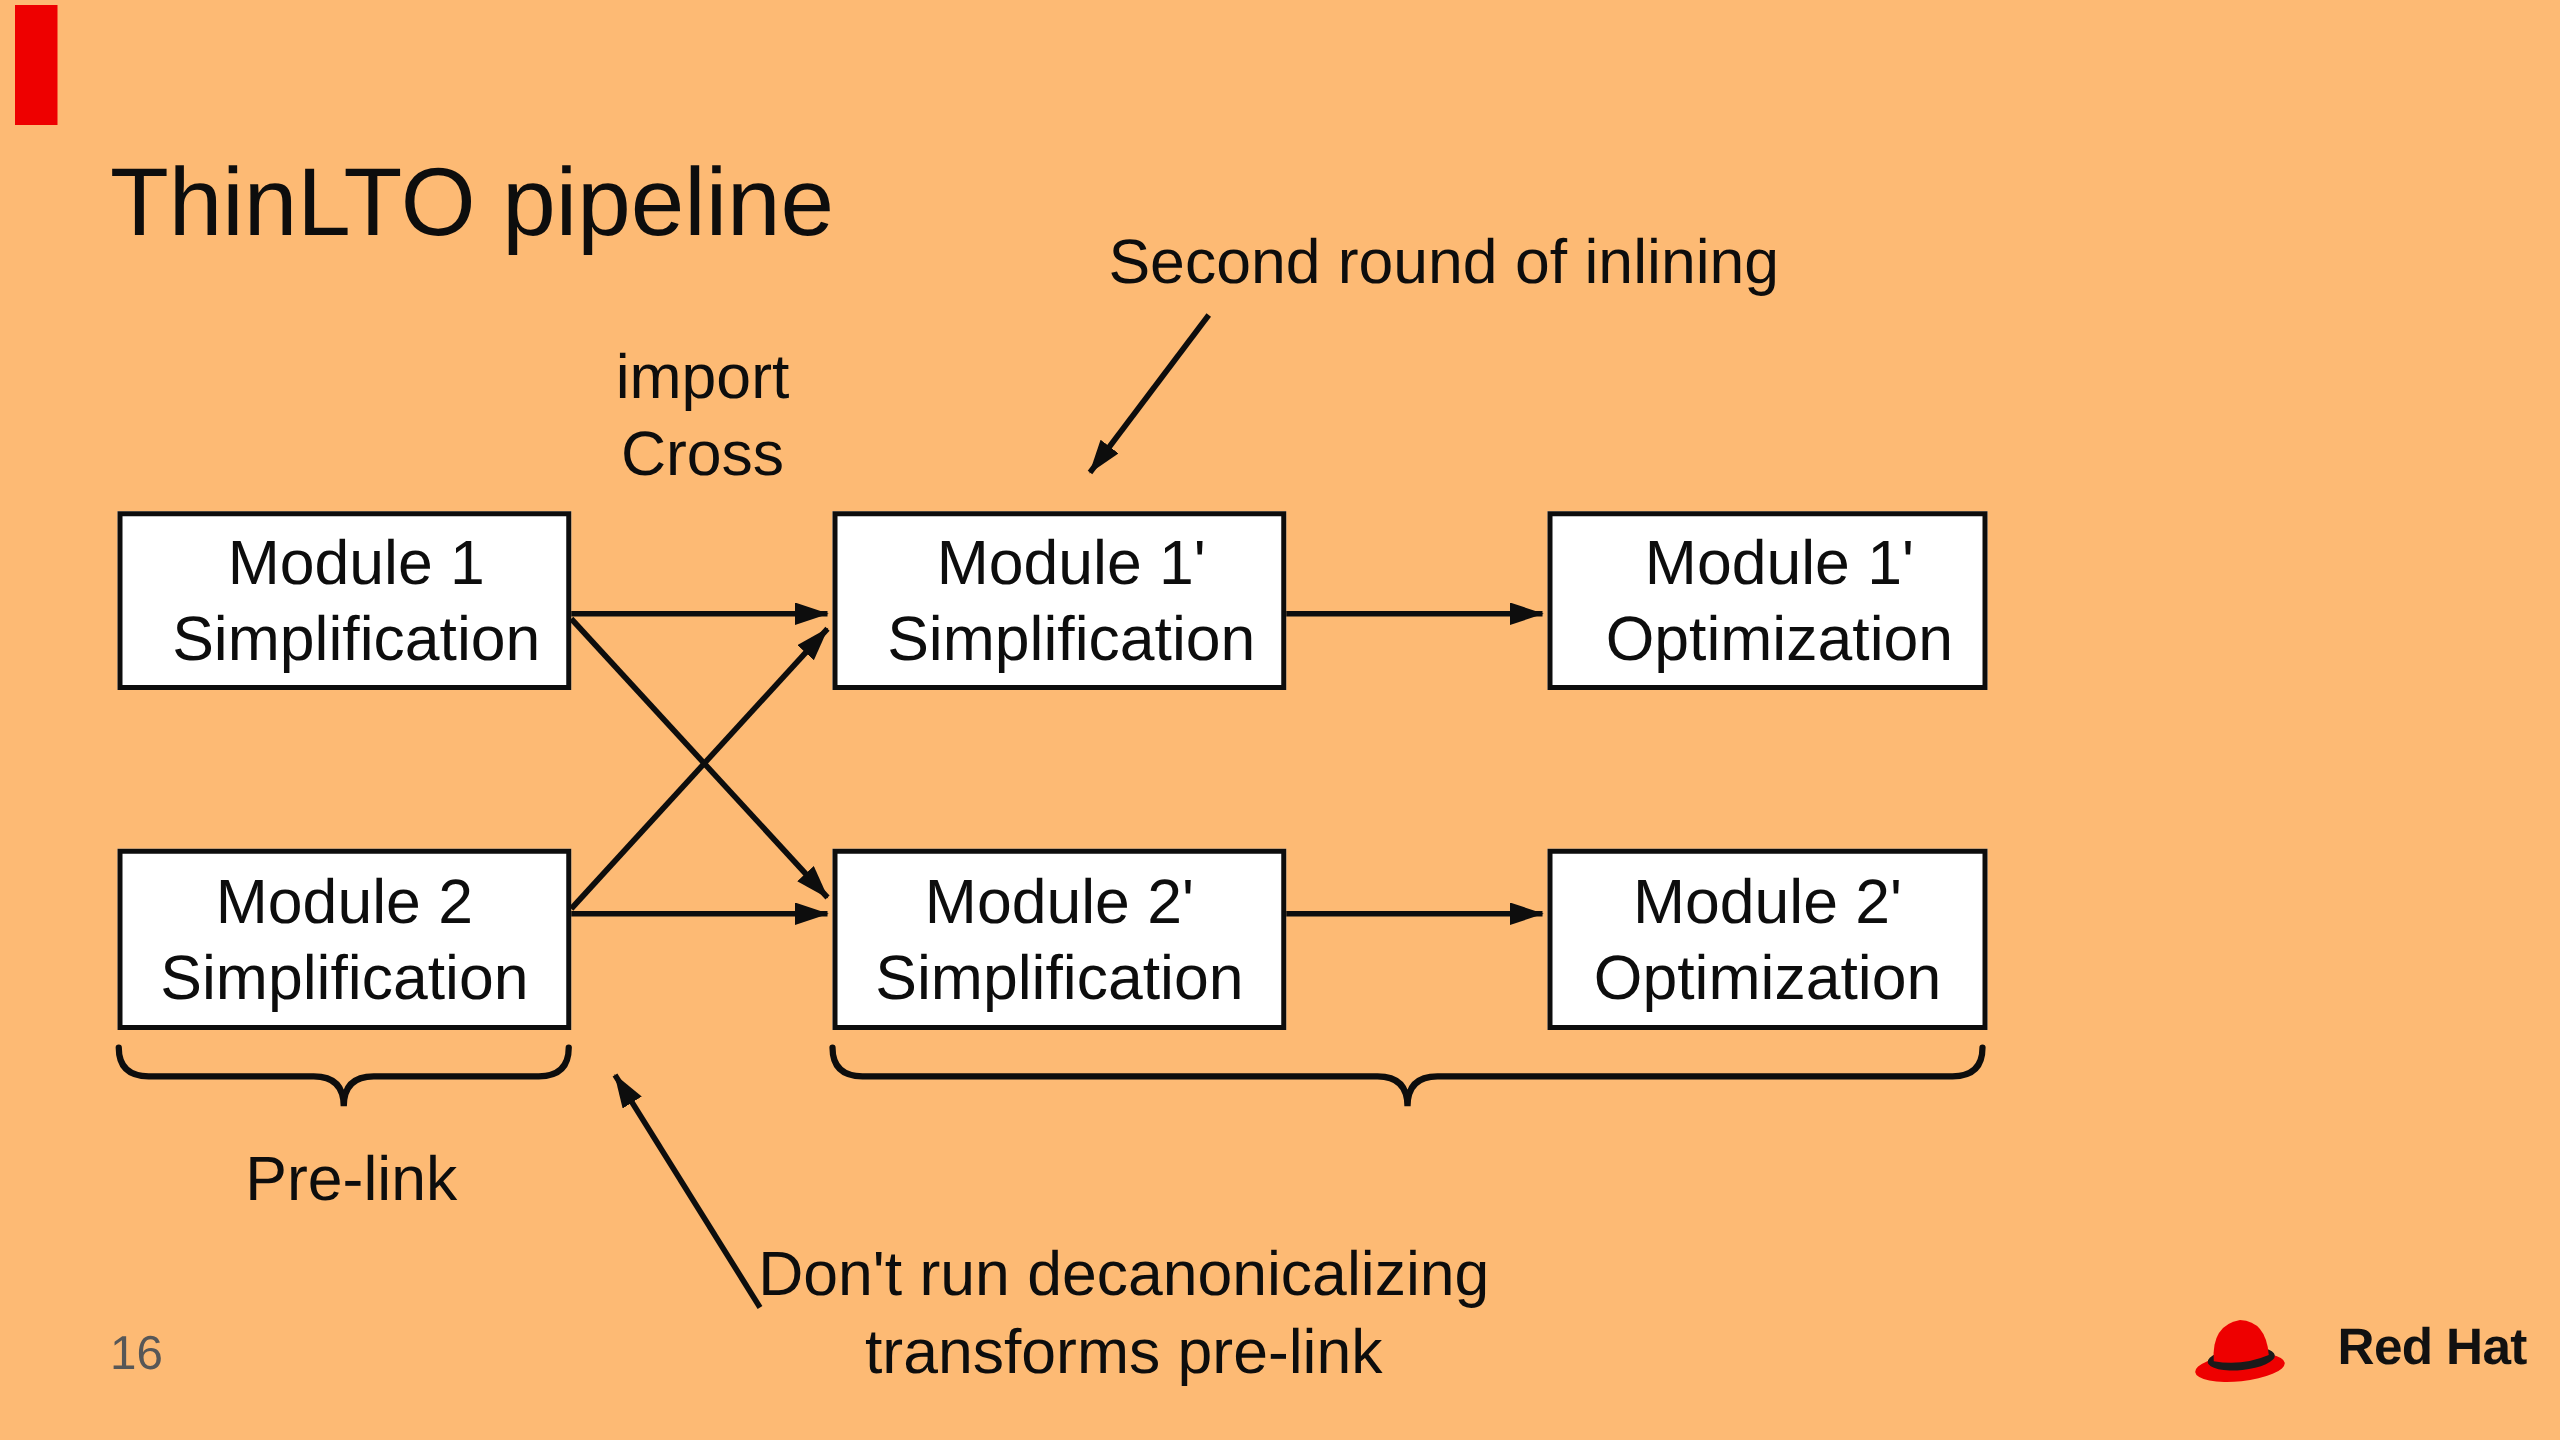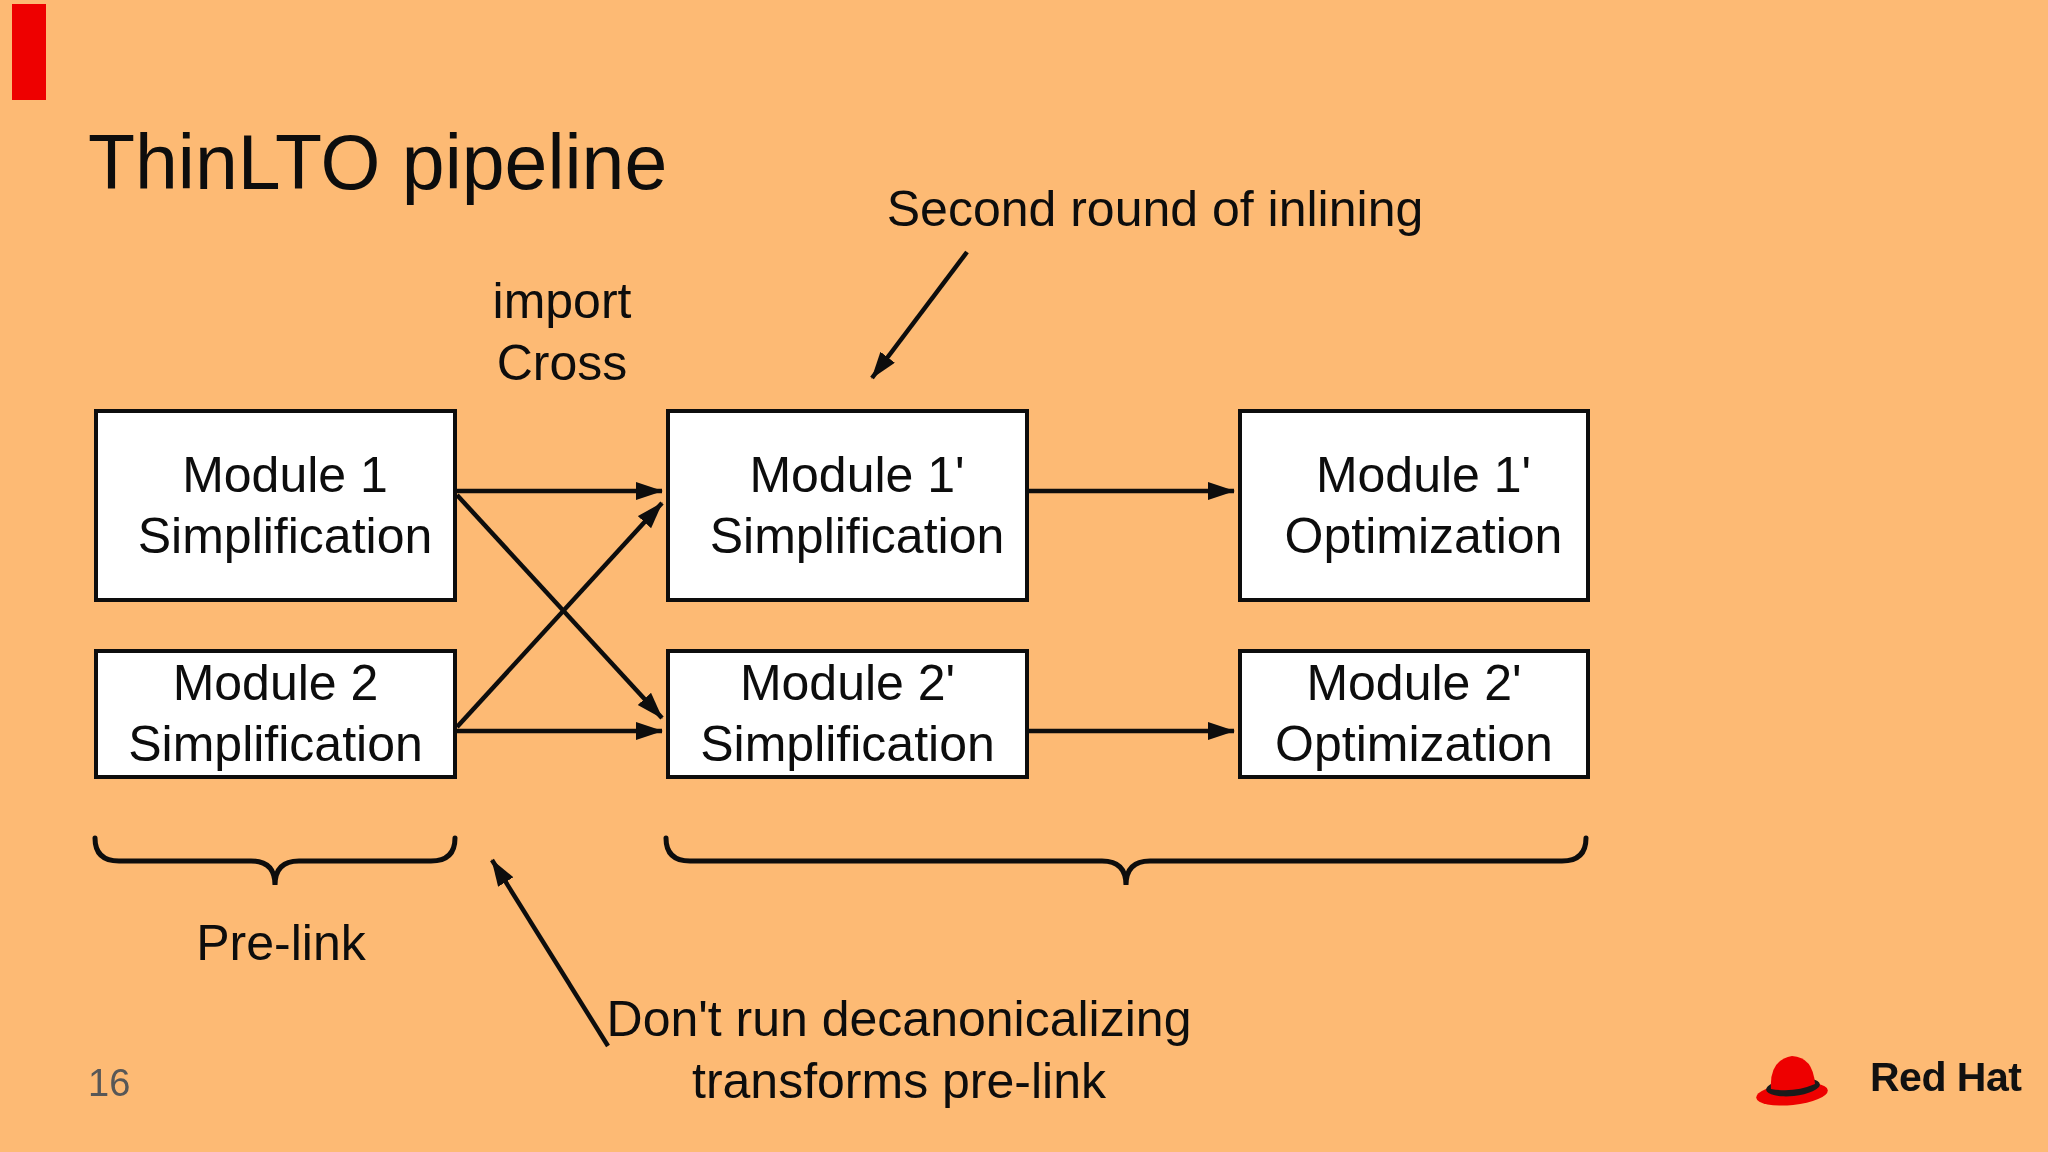--- a/index.html
+++ b/index.html
@@ -43,22 +43,22 @@
     display:flex;flex-direction:column;
     align-items:center;justify-content:center;
     text-align:center;
     font-size:50px;line-height:61px;
     color:#0d0d0d;
     white-space:nowrap;
   }
   .col1{left:94px;width:363px;}
   .col2{left:666px;width:363px;}
   .col3{left:1238px;width:352px;}
-  .row1{top:409px;height:193px;padding-left:19px;}
-  .row2{top:649px;height:130px;}
+  .row1{top:409px;height:143px;padding-left:19px;}
+  .row2{top:679px;height:145px;}
   .diagram-svg{left:0;top:0;width:2048px;height:1152px;pointer-events:none;}
   .page-number{
     left:88px;top:1062px;
     font-size:38px;
     color:#575757;
   }
   .logo{left:1754px;top:1046px;width:240px;height:62px;display:flex;align-items:center;gap:30px;}
   .logo-hat{width:76px;height:58px;flex:0 0 auto;}
   .logo-text{
     margin-left:10px;

